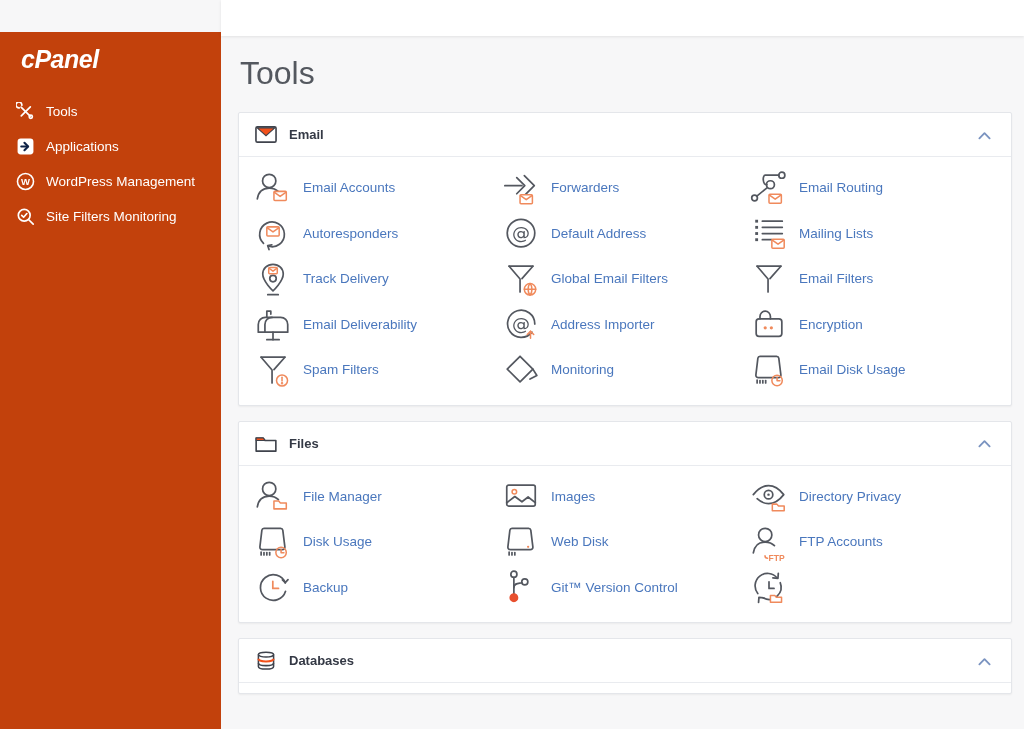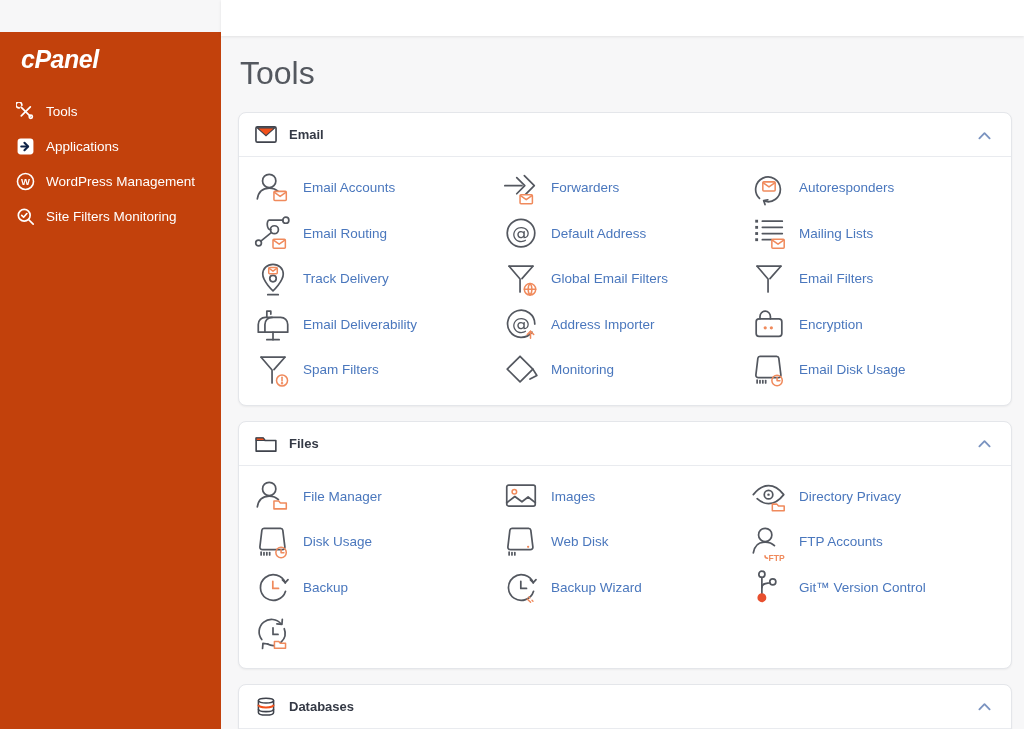--- a/index.html
+++ b/index.html
@@ -15,21 +15,21 @@
               font-size:13.5px; color:#fff; cursor:pointer; }
   .nav-item .icon { width:19px; height:19px; display:inline-flex; }
   .nav-item .icon svg { width:19px; height:19px; }
 
   
   .main { flex:1; height:100%; background:#f7f7f8; }
   .topbar { height:36px; background:#fff; box-shadow:0 1px 3px rgba(0,0,0,.09); }
   .content { padding:0 12px 0 17px; }
   h1.page-title { font-size:32px; font-weight:300; color:#54585f; margin:19px 0 20px 2px; }
 
-  .card { background:#fff; border:1px solid #e4e6ea; border-radius:8px;
+  .card { background:#fff; border:1px solid #e4e6ea; border-radius:2px;
           box-shadow:0 1px 2px rgba(0,0,0,.05); margin-bottom:15px; }
   .card-header { display:flex; align-items:center; height:44px; padding:0 16px;
                  border-bottom:1px solid #e9ebef; }
   .card-header .sec-icon { width:22px; height:19px; display:inline-flex; }
   .card-header .sec-icon svg { width:22px; height:19px; }
   .card-title { font-size:13px; font-weight:700; color:#343945; margin-left:12px; flex:1; }
   .collapse-btn { width:22px; height:22px; display:flex; align-items:center; justify-content:center;
                   cursor:pointer; }
   .collapse-btn svg { width:13px; height:9px; }
 
@@ -133,45 +133,45 @@
                     <rect x="19" y="26" width="13" height="9.5" rx="1"></rect>
                     <path d="M19.5 27l6 4.275 6 -4.275" fill="none"></path>
                   </g>
                 </svg>
               </span>
               <span class="item-label">Forwarders</span>
             </div>
             <div class="item">
               <span class="icon ">
                 <svg viewBox="0 0 40 40" fill="none" stroke="#53575f" stroke-width="1.8" stroke-linecap="round" stroke-linejoin="round">
-                  <path d="M10 29.8A13 13 0 1 1 14.8 32.7"></path>
-                  <path d="M15.8 36.4l-1.4-4.3 4.4-.7"></path>
-                  <g stroke="#f08a5c" fill="#fff" stroke-width="1.6">
-                    <rect x="13.5" y="12.5" width="13" height="9.5" rx="1"></rect>
-                    <path d="M14 13.5l6 4.275 6 -4.275" fill="none"></path>
-                  </g>
-                </svg>
-              </span>
-              <span class="item-label">Autoresponders</span>
-            </div>
-            <div class="item">
-              <span class="icon ">
-                <svg viewBox="0 0 40 40" fill="none" stroke="#53575f" stroke-width="1.8" stroke-linecap="round" stroke-linejoin="round">
                   <circle cx="33.5" cy="5.5" r="3.2"></circle>
                   <circle cx="21.5" cy="15.5" r="4.2"></circle>
                   <circle cx="4.8" cy="29.5" r="3"></circle>
                   <path d="M30.3 5.5H16c-3 0-3 10 1.8 10"></path>
                   <path d="M18.2 18.5L7.2 27.5"></path>
                   <g stroke="#f08a5c" fill="#fff" stroke-width="1.6">
                     <rect x="20" y="25.5" width="13" height="9.5" rx="1"></rect>
                     <path d="M20.5 26.5l6 4.275 6 -4.275" fill="none"></path>
                   </g>
                 </svg>
               </span>
               <span class="item-label">Email Routing</span>
+            </div>
+            <div class="item">
+              <span class="icon ">
+                <svg viewBox="0 0 40 40" fill="none" stroke="#53575f" stroke-width="1.8" stroke-linecap="round" stroke-linejoin="round">
+                  <path d="M10 29.8A13 13 0 1 1 14.8 32.7"></path>
+                  <path d="M15.8 36.4l-1.4-4.3 4.4-.7"></path>
+                  <g stroke="#f08a5c" fill="#fff" stroke-width="1.6">
+                    <rect x="13.5" y="12.5" width="13" height="9.5" rx="1"></rect>
+                    <path d="M14 13.5l6 4.275 6 -4.275" fill="none"></path>
+                  </g>
+                </svg>
+              </span>
+              <span class="item-label">Autoresponders</span>
             </div>
             <div class="item">
               <span class="icon ">
                 <svg viewBox="0 0 40 40" fill="none" stroke="#53575f" stroke-width="1.8" stroke-linecap="round" stroke-linejoin="round">
                   <circle cx="20" cy="19" r="14.5"></circle>
                   <text x="20" y="25.5" font-size="19" text-anchor="middle" fill="#53575f" stroke="none" font-family="DejaVu Sans, sans-serif">@</text>
                 </svg>
               </span>
               <span class="item-label">Default Address</span>
             </div>
@@ -406,35 +406,20 @@
             </div>
             <div class="item">
               <span class="icon ">
                 <svg viewBox="0 0 40 40" fill="none" stroke="#53575f" stroke-width="1.8" stroke-linecap="round" stroke-linejoin="round">
                   <path d="M33.2 23.5a13.5 13.5 0 1 1-.3-8.8"></path>
                   <path d="M35.8 11.2l-2.9 3.2-3-3"></path>
                   <path d="M19.8 13v7.5h6" stroke="#f08a5c"></path>
                 </svg>
               </span>
               <span class="item-label">Backup</span>
-            </div>
-            <div class="item">
-              <span class="icon ">
-                <svg viewBox="0 0 40 40" fill="none" stroke="#53575f" stroke-width="1.8" stroke-linecap="round" stroke-linejoin="round">
-                  <path d="M33.2 23.5a13.5 13.5 0 1 1-.3-8.8"></path>
-                  <path d="M35.8 11.2l-2.9 3.2-3-3"></path>
-                  <path d="M19.8 13v7.5h6"></path>
-                  <g stroke="#f08a5c" stroke-width="1.5">
-                    <path d="M26.5 31.5l3.6 3.6"></path>
-                    <path d="M28.3 29.6l1 1"></path>
-                    <path d="M31.6 33l1 1"></path>
-                  </g>
-                </svg>
-              </span>
-              <span class="item-label">Backup Wizard</span>
             </div>
             <div class="item">
               <span class="icon ">
                 <svg viewBox="0 0 40 40" fill="none" stroke="#53575f" stroke-width="1.8" stroke-linecap="round" stroke-linejoin="round">
                   <circle cx="12.5" cy="5.5" r="3.2"></circle>
                   <circle cx="24" cy="13.5" r="3.2"></circle>
                   <path d="M12.5 8.7V26"></path>
                   <path d="M12.5 19.5c0-4.8 4.8-4.3 8.4-5"></path>
                   <circle cx="12.5" cy="30.2" r="3.8" fill="#e8502f" stroke="#e8502f"></circle>
                 </svg>

